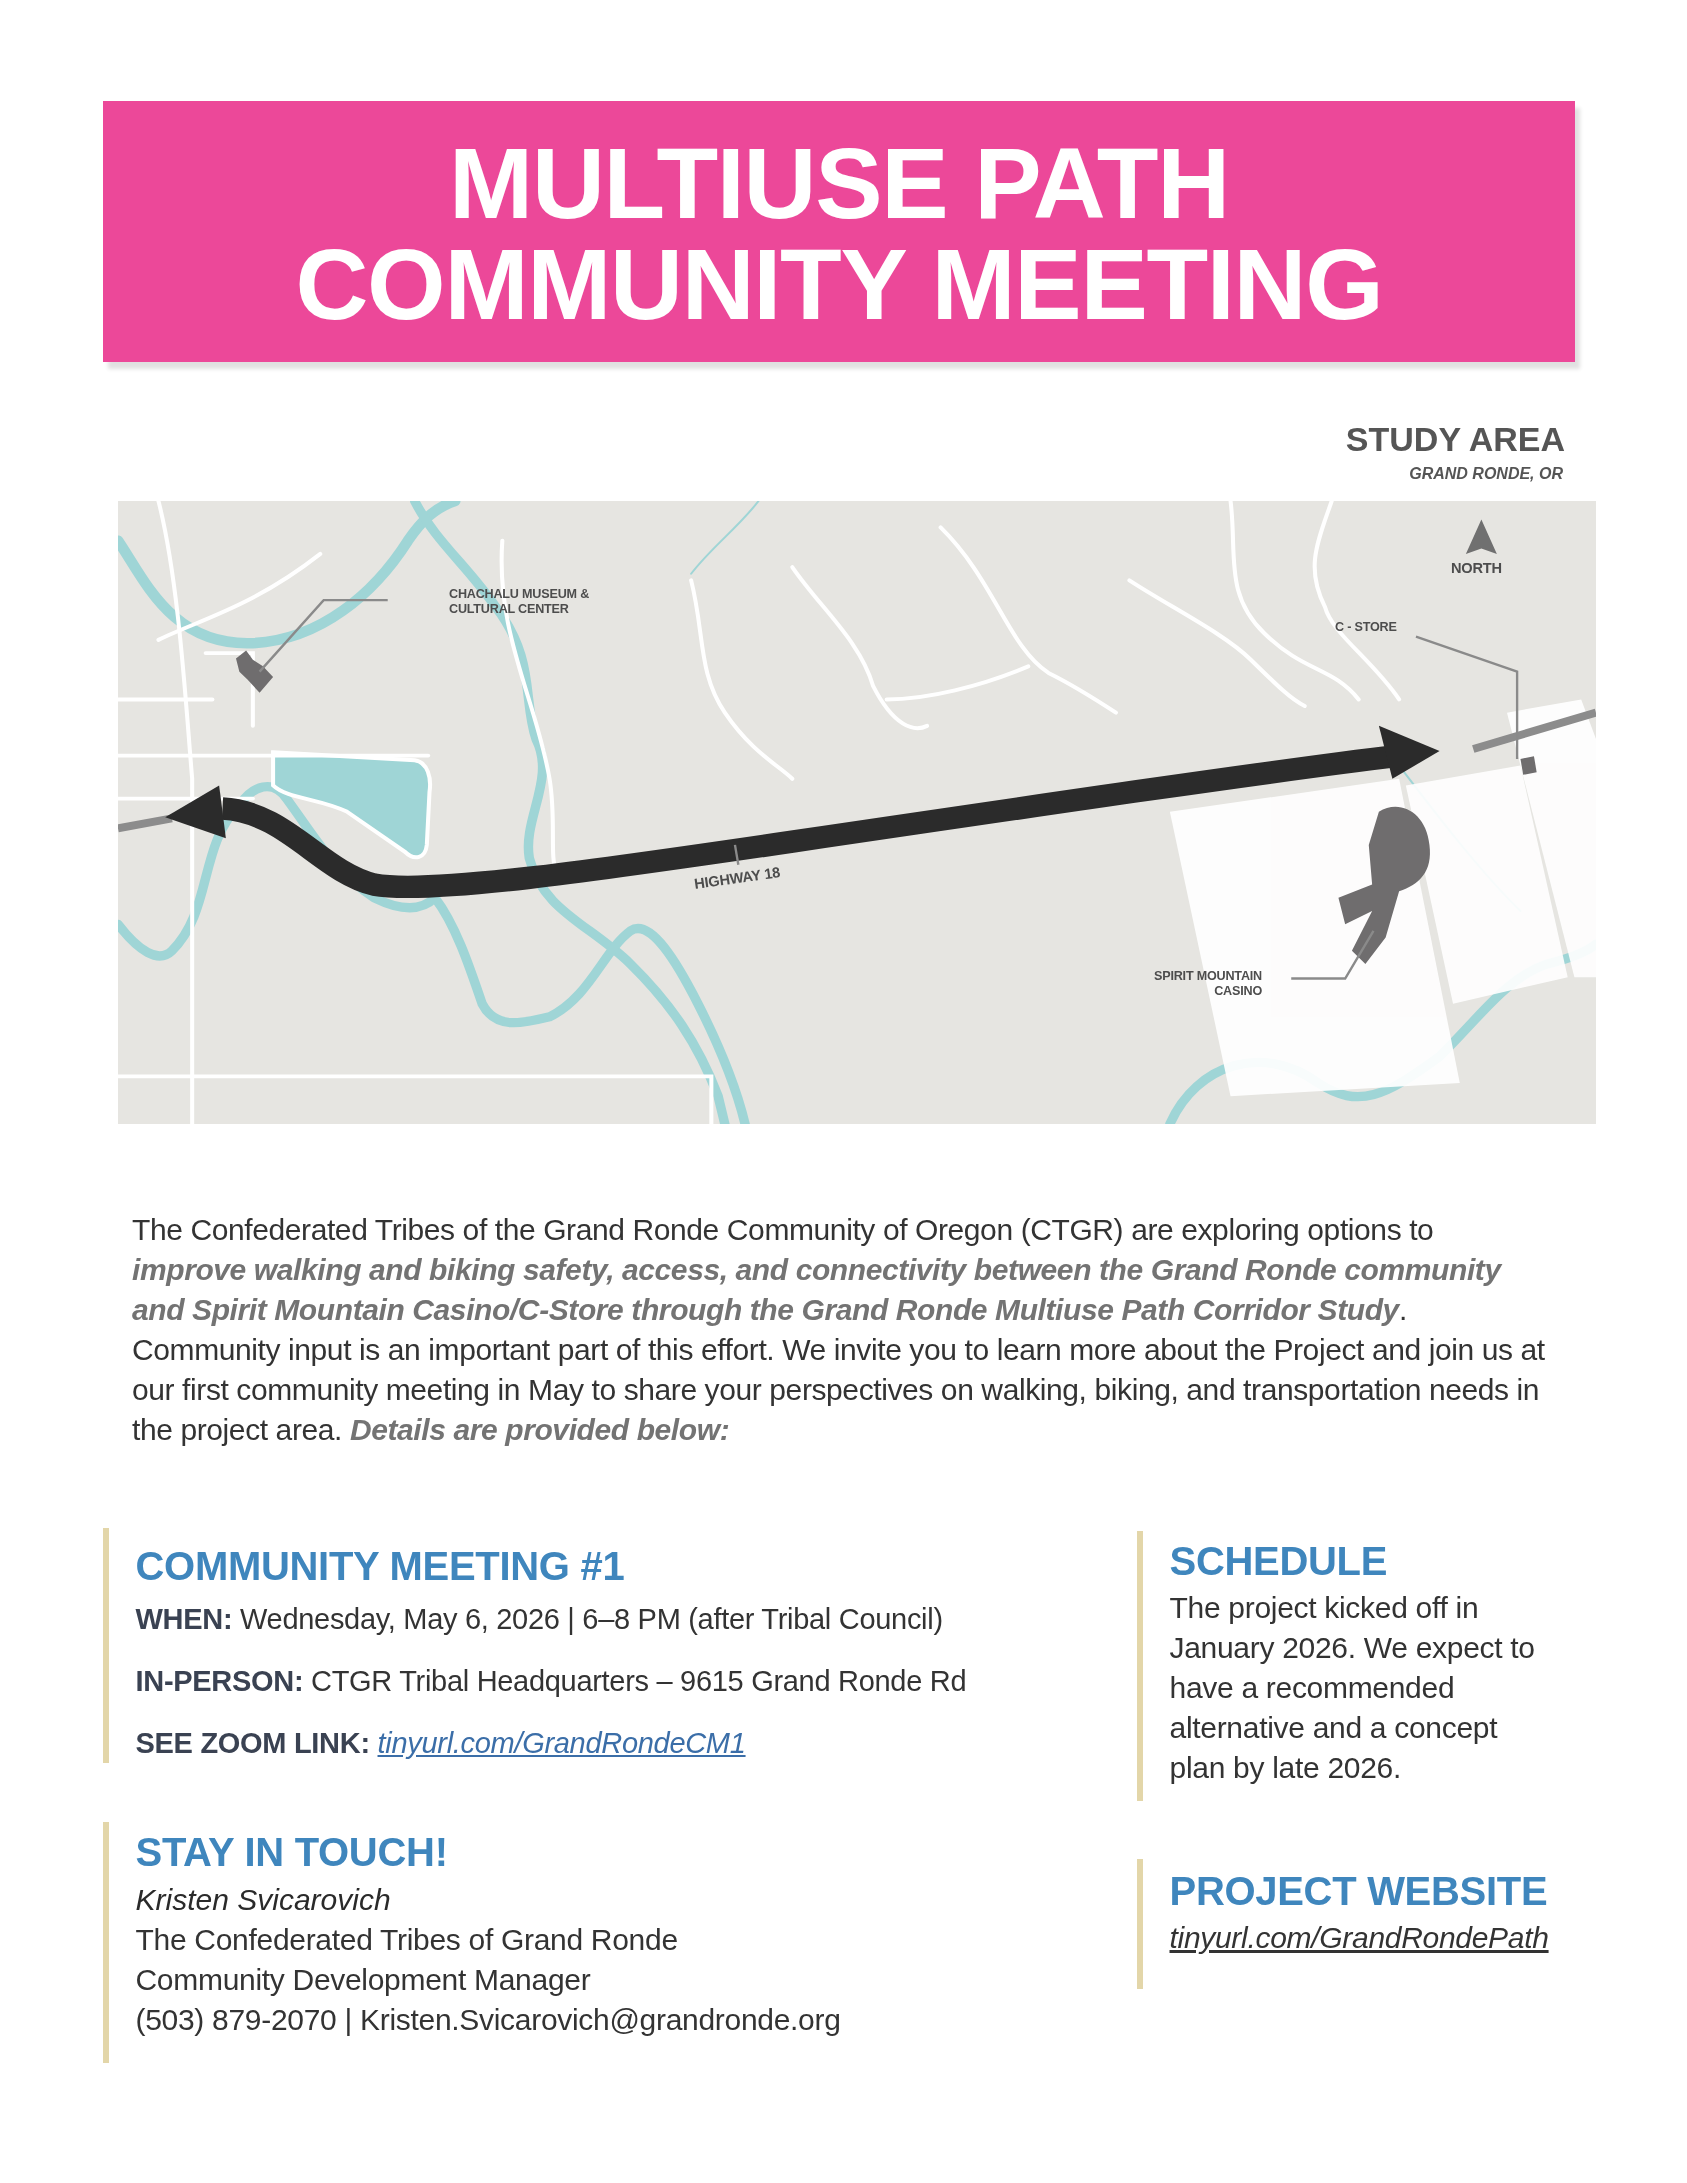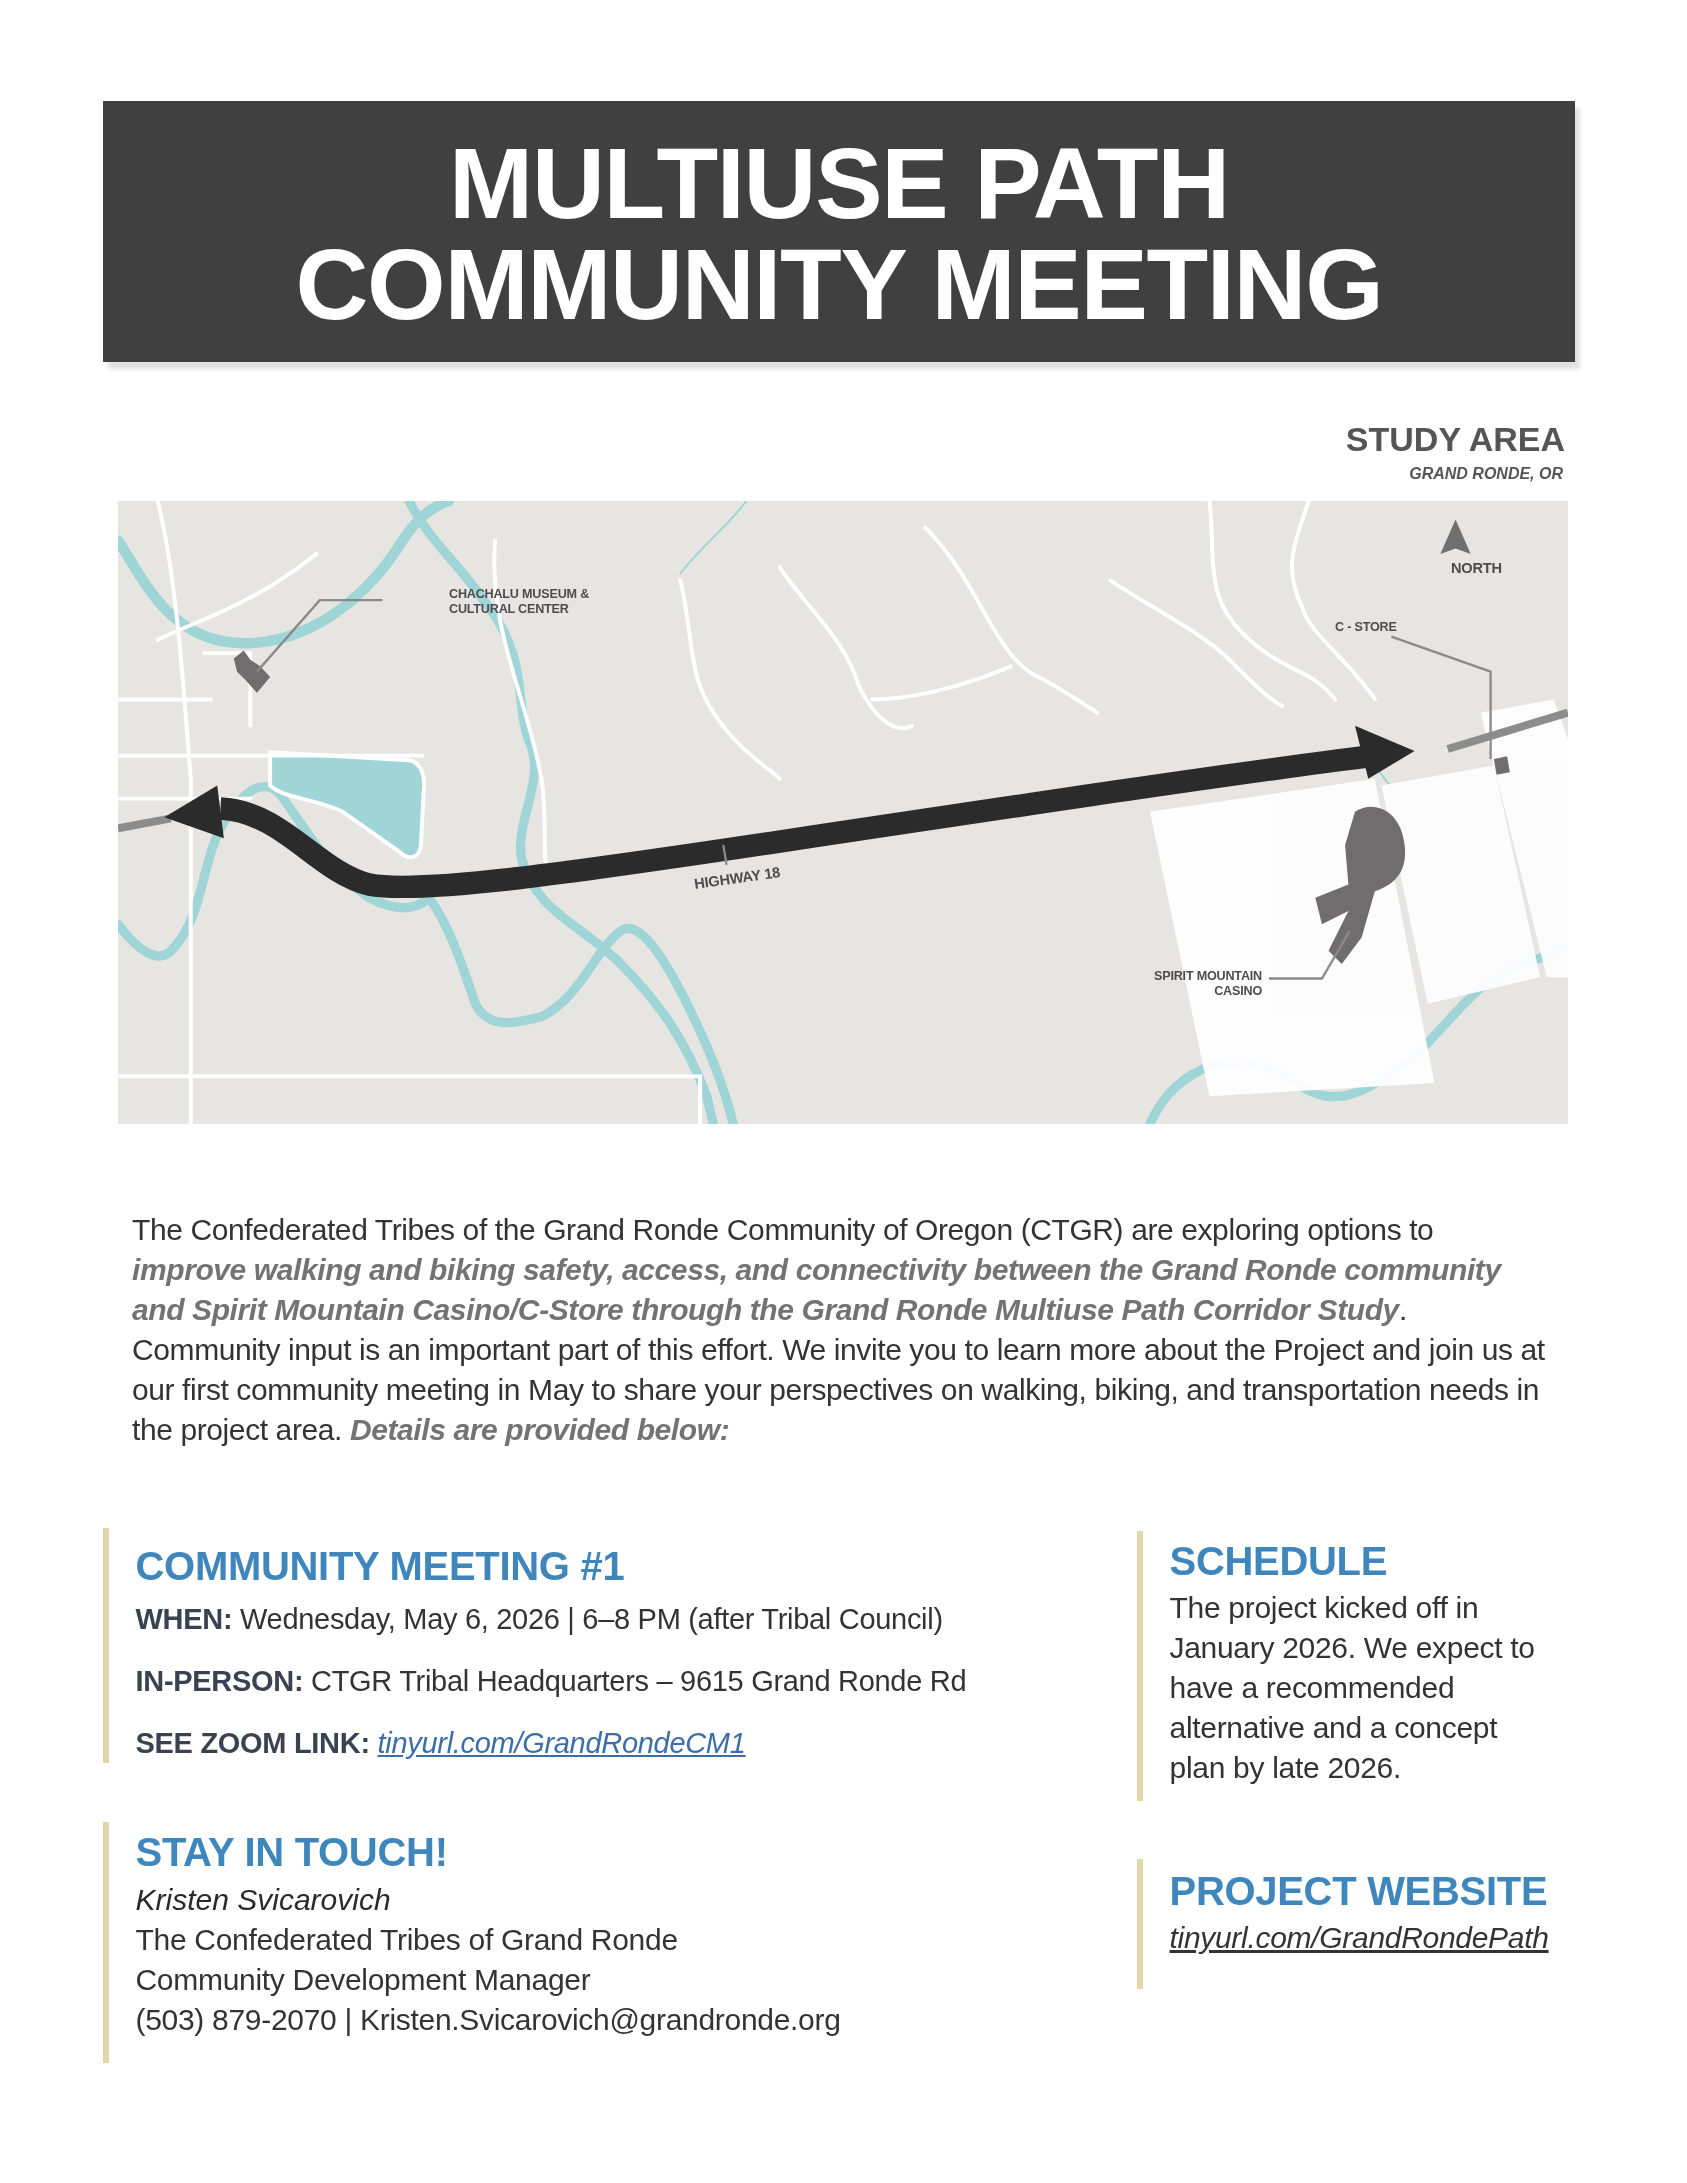--- a/index.html
+++ b/index.html
@@ -1,31 +1,31 @@
 <!DOCTYPE html>
 <html style="font-size:10.6px"><head>
 <meta charset="utf-8">
 <style>
   html, body { margin: 0; padding: 0; background: #ffffff; }
   body { width: 1687px; height: 2183px; position: relative; overflow: hidden;
          font-family: "Liberation Sans", "DejaVu Sans", sans-serif; color: #2e2e2e; }
 
   .banner { position: absolute; left: 103px; top: 101px; width: 1472px; height: 261px;
-            background: #404040; box-shadow: 5.3px 6.6px 4px rgba(0,0,0,0.12); }
+            background: #ec4899; box-shadow: 5.3px 6.6px 4px rgba(0,0,0,0.12); }
   .banner .title { position: absolute; left: 0; right: 0; top: 32px; text-align: center;
             color: #ffffff; font-weight: bold; font-size: 101px; line-height: 101px;
             letter-spacing: -1.3px; }
 
   .study-title { position: absolute; right: 122px; top: 421px; text-align: right;
             color: #555555; font-weight: bold; font-size: 34px; line-height: 37px; }
   .study-sub { position: absolute; right: 124px; top: 463px; text-align: center;
             color: #555555; font-weight: bold; font-size: 16px; line-height: 21px; font-style: italic; }
 
   .map { position: absolute; left: 118px; top: 501px; width: 1450px; height: 623px;
-         background: #e6e5e1; overflow: hidden; }
+         background: #e6e5e1; overflow: hidden; padding-left: 28px; }
   .map svg { position: absolute; left: 0; top: 0; width: 100%; height: 100%; }
   .map-label { position: absolute; color: #4d4d4d; font-weight: bold; font-size: 12.6px;
                line-height: 15px; letter-spacing: -0.2px; }
 
   .intro { position: absolute; left: 132px; top: 1180px; width: 1422px;
            font-size: 30px; line-height: 40px; color: #333333; letter-spacing: -0.4px; }
   .intro b { font-style: italic; font-weight: bold; color: #737373; }
 
   .card { position: absolute; border-left: 6.6px solid #e3d6a9; padding-left: 26.5px; }
   .card h2 { margin: 0; color: #3f86bd; font-weight: bold; font-size: 40px; line-height: 46px;

